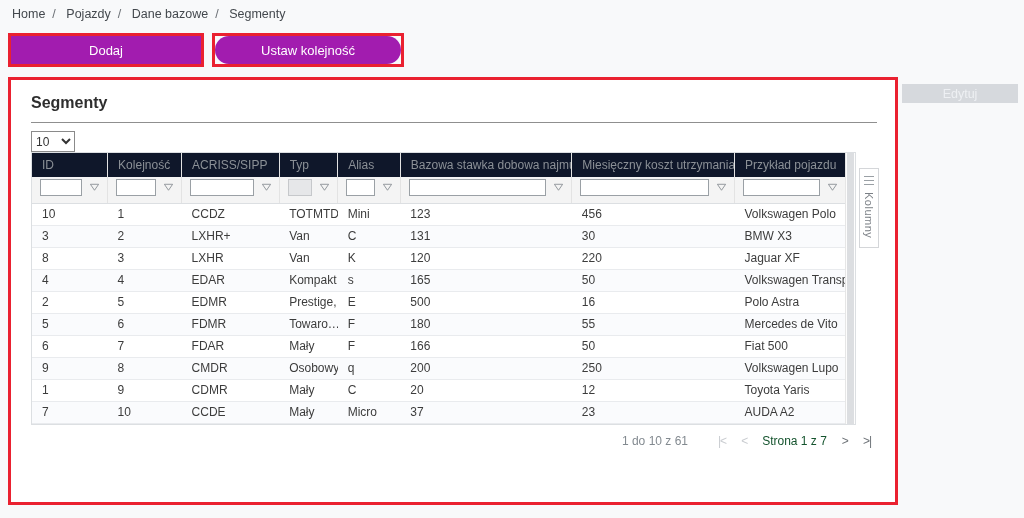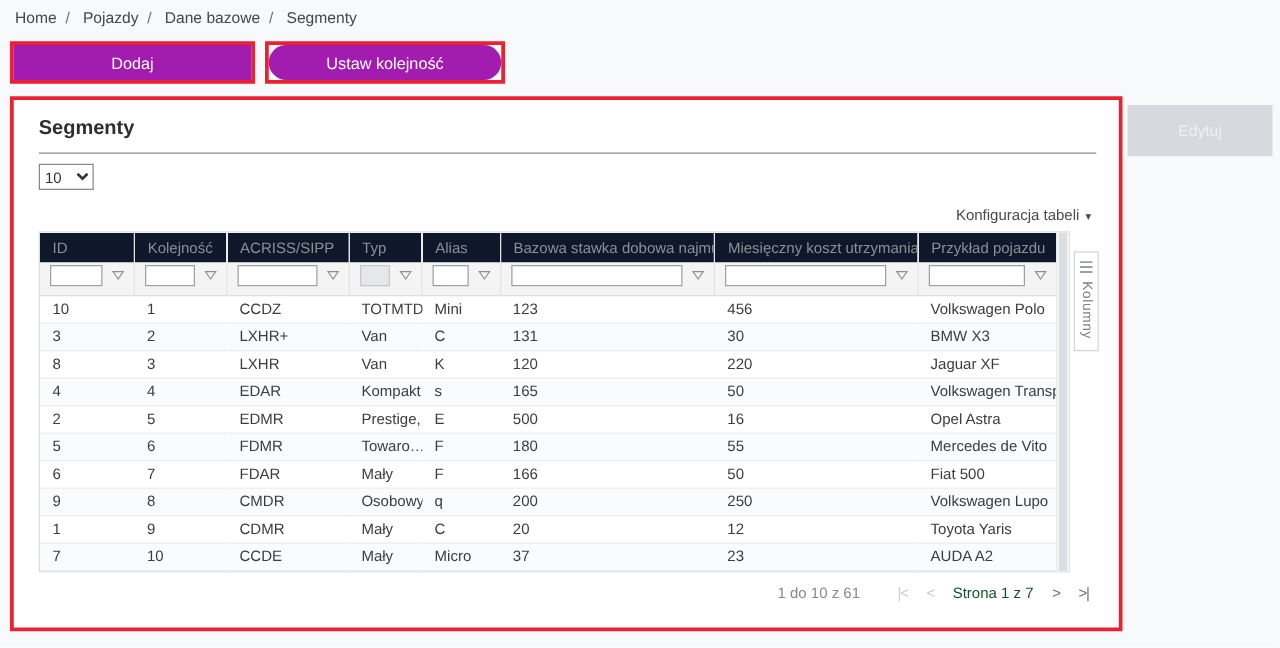--- a/index.html
+++ b/index.html
@@ -20,21 +20,21 @@
   .red-wrap { border:3px solid #ea2130; }
   .btn-dark {
     height:28px; background:#a21caf; color:#ffffff; font-size:13px;
     display:flex; align-items:center; justify-content:center; cursor:pointer;
   }
   .btn-add { width:190px; }
   .btn-order { width:186px;border-radius:14px; }
 
   
   .edit-btn {
-    position:absolute; top:84px; left:902px; width:116px; height:41px;
+    position:absolute; top:84px; left:902px; width:116px; height:19px;
     background:#d6d9dd; color:#eef0f3; font-size:12.5px;
     display:flex; align-items:center; justify-content:center; cursor:default;
   }
 
   
   .panel-wrap {
     position:absolute; top:77px; left:8px; width:890px; height:428px;
     border:3px solid #ea2130; background:#ffffff;
   }
   .panel { padding:12px 16px 0 20px; height:100%; }
@@ -127,23 +127,20 @@
 <div class="panel-wrap">
   <div class="panel">
 
     <div class="panel-title">Segmenty</div>
     <div class="hrule"></div>
 
     <select class="page-size">
       <option>10</option>
     </select>
 
-    <div class="config-row">
-      <span class="config-btn"><span>Konfiguracja tabeli</span><span class="config-caret">▾</span></span>
-    </div>
 
     <div class="table-zone">
       <div class="grid-box">
         <table>
           <colgroup>
             <col style="width:9.3%">
               <col style="width:9.1%">
               <col style="width:12%">
               <col style="width:7.2%">
             <col style="width:7.7%">
@@ -300,21 +297,21 @@
               </tr>
 
               <tr>
                 <td>2</td>
                 <td>5</td>
                 <td>EDMR</td>
                 <td>Prestige,…</td>
                 <td>E</td>
                 <td>500</td>
                 <td>16</td>
-                <td>Opel Astra</td>
+                <td>Polo Astra</td>
               </tr>
 
               <tr>
                 <td>5</td>
                 <td>6</td>
                 <td>FDMR</td>
                 <td>Towaro…</td>
                 <td>F</td>
                 <td>180</td>
                 <td>55</td>

